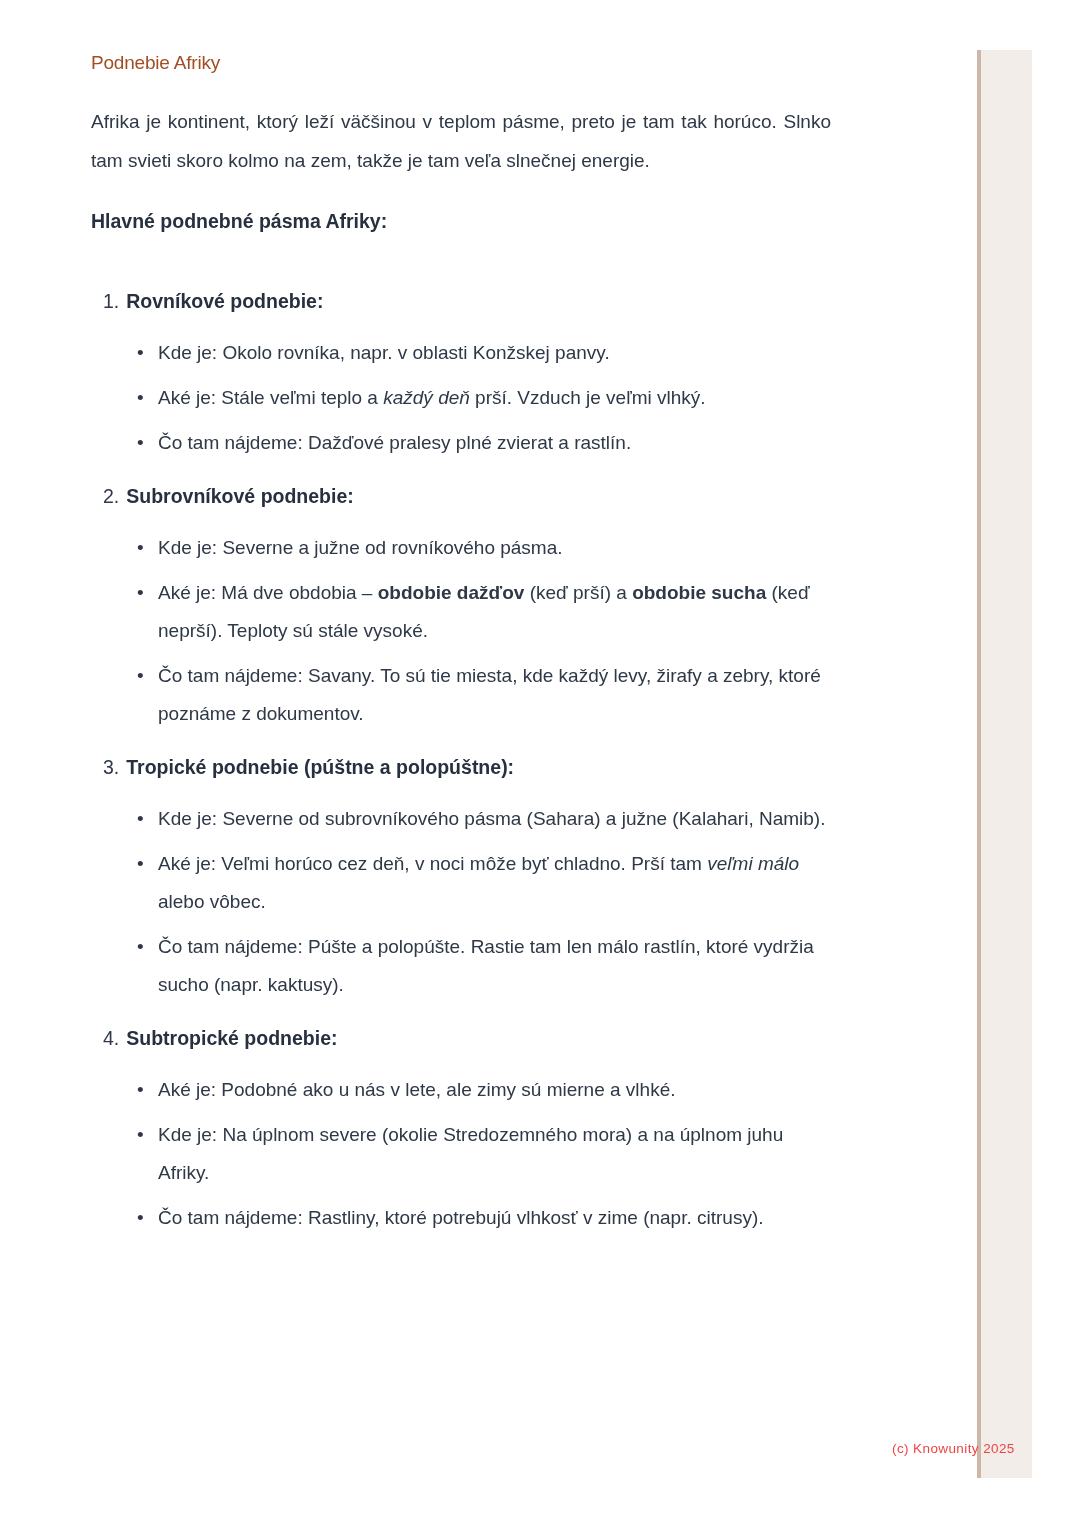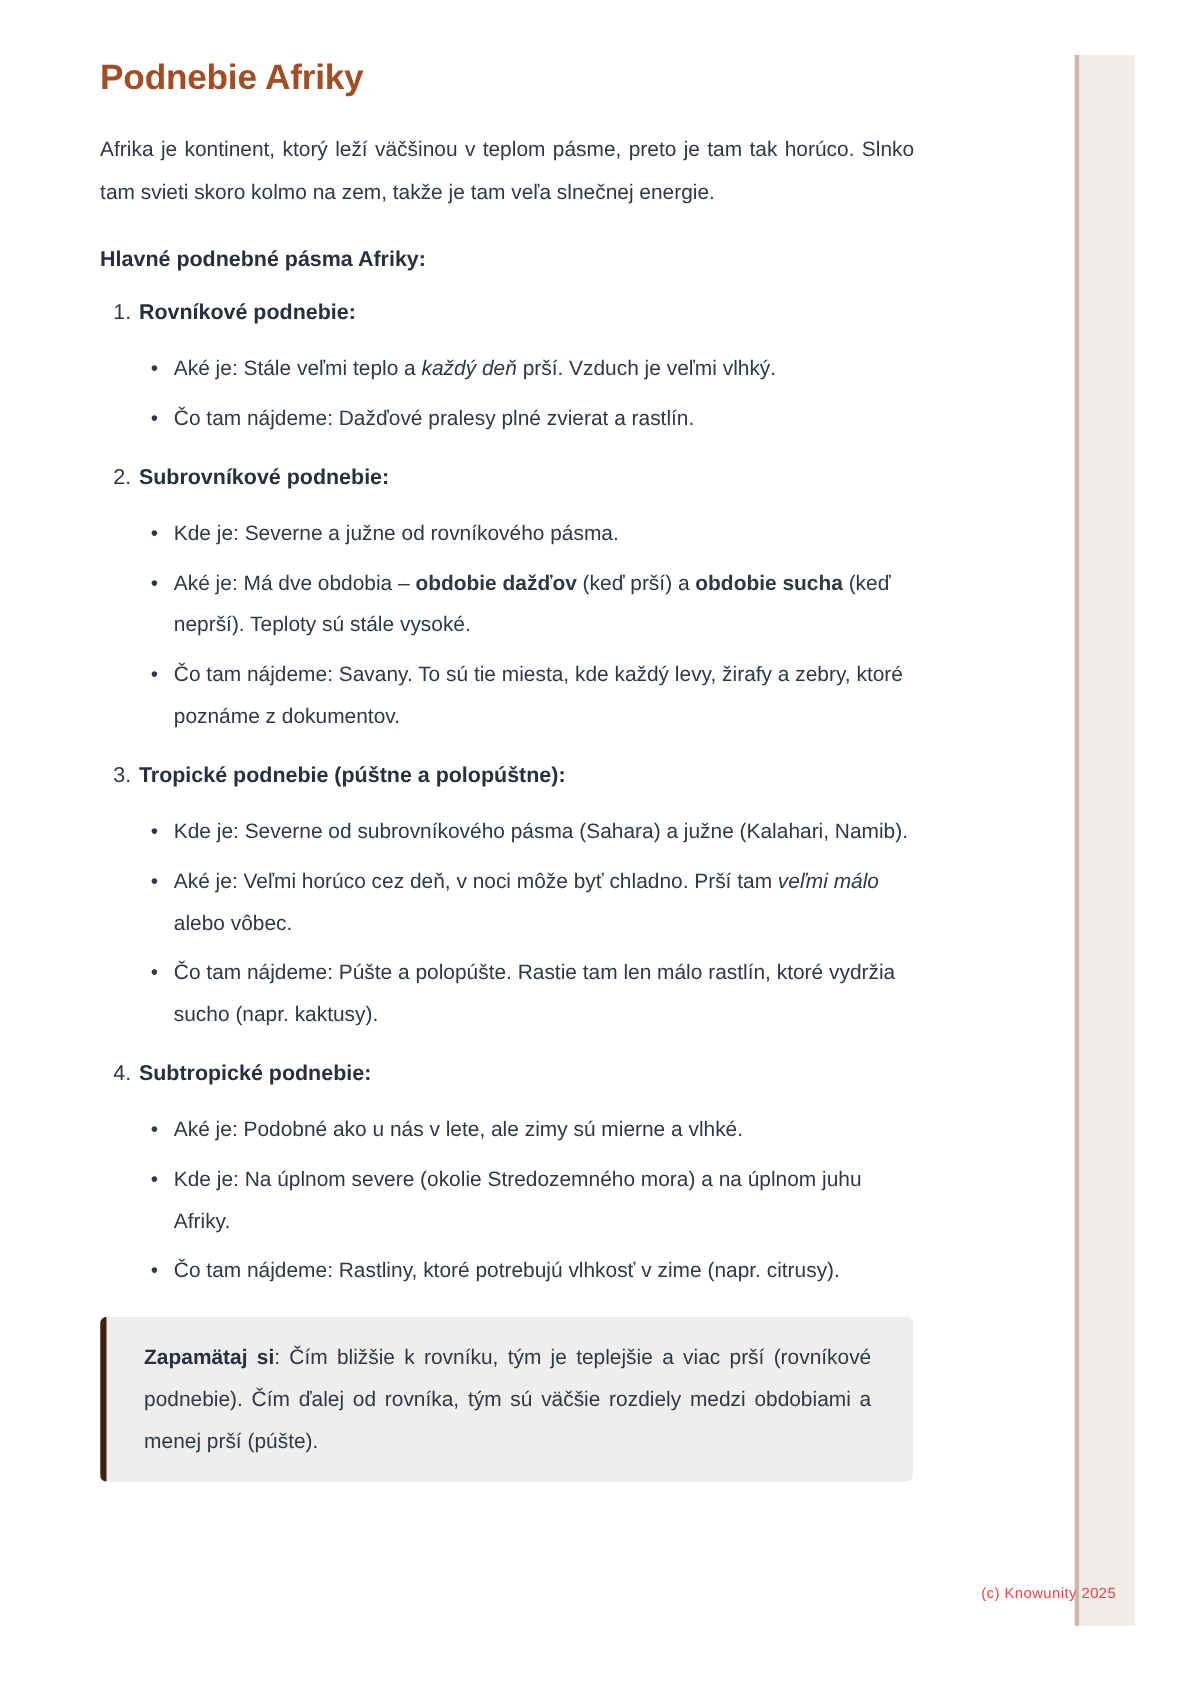--- a/index.html
+++ b/index.html
@@ -20,33 +20,33 @@
   .watermark {
     position:absolute; top:1441px; left:892px;
     font-size:13.5px; letter-spacing:0.4px;
     color:#ef4444; z-index:2; white-space:nowrap;
   }
   .content {
     position:absolute; left:91px; top:52px;
     width:740px; z-index:0;
   }
   h1.page-title {
-    font-size:32px; font-weight:bold;
+    font-size:19px; font-weight:normal;
     color:#a34d24; letter-spacing:-0.2px;
     margin-bottom:28px;
   }
   p.intro {
     font-size:19px; line-height:39px;
     text-align:justify;
     margin-bottom:30px;
   }
   h2.subtitle {
     font-size:19.5px; font-weight:bold;
     color:#26303f;
-    margin-bottom:24px;
+    margin-bottom:56px;
   }
   ol.sections { list-style:none; }
   li.section { margin-bottom:0; }
   .sec-heading {
     font-size:19.5px; line-height:25px;
     margin-bottom:20px;
     padding-left:12px;
   }
   .sec-num { font-weight:normal; margin-right:7px; }
   .sec-heading strong { color:#26303f; }
@@ -90,20 +90,21 @@
 
 <main class="content">
   <h1 class="page-title">Podnebie Afriky</h1>
   <p class="intro">Afrika je kontinent, ktorý leží väčšinou v teplom pásme, preto je tam tak horúco. Slnko tam svieti skoro kolmo na zem, takže je tam veľa slnečnej energie.</p>
   <h2 class="subtitle">Hlavné podnebné pásma Afriky:</h2>
 
   <ol class="sections">
       <li class="section">
         <div class="sec-heading"><span class="sec-num">1.</span><strong>Rovníkové podnebie:</strong></div>
         <ul class="bullets">
+          <li><span>Kde je: Okolo rovníka, napr. v oblasti Konžskej panvy.</span></li>
           <li><span>Aké je: Stále veľmi teplo a </span><em>každý deň</em><span> prší. Vzduch je veľmi vlhký.</span></li>
           <li><span>Čo tam nájdeme: Dažďové pralesy plné zvierat a rastlín.</span></li>
         </ul>
       </li>
       <li class="section">
         <div class="sec-heading"><span class="sec-num">2.</span><strong>Subrovníkové podnebie:</strong></div>
         <ul class="bullets">
           <li><span>Kde je: Severne a južne od rovníkového pásma.</span></li>
           <li><span>Aké je: Má dve obdobia – </span><strong>obdobie dažďov</strong><span> (keď prší) a </span><strong>obdobie sucha</strong><span> (keď neprší). Teploty sú stále vysoké.</span></li>
           <li><span>Čo tam nájdeme: Savany. To sú tie miesta, kde každý levy, žirafy a zebry, ktoré poznáme z dokumentov.</span></li>
@@ -120,16 +121,13 @@
       <li class="section">
         <div class="sec-heading"><span class="sec-num">4.</span><strong>Subtropické podnebie:</strong></div>
         <ul class="bullets">
           <li><span>Aké je: Podobné ako u nás v lete, ale zimy sú mierne a vlhké.</span></li>
           <li><span>Kde je: Na úplnom severe (okolie Stredozemného mora) a na úplnom juhu Afriky.</span></li>
           <li><span>Čo tam nájdeme: Rastliny, ktoré potrebujú vlhkosť v zime (napr. citrusy).</span></li>
         </ul>
       </li>
     </ol>
 
-  <aside class="callout">
-    <p class="callout-text"><strong>Zapamätaj si</strong><span>: Čím bližšie k rovníku, tým je teplejšie a viac prší (rovníkové podnebie). Čím ďalej od rovníka, tým sú väčšie rozdiely medzi obdobiami a menej prší (púšte).</span></p>
-  </aside>
 </main>
 
 </body></html>

